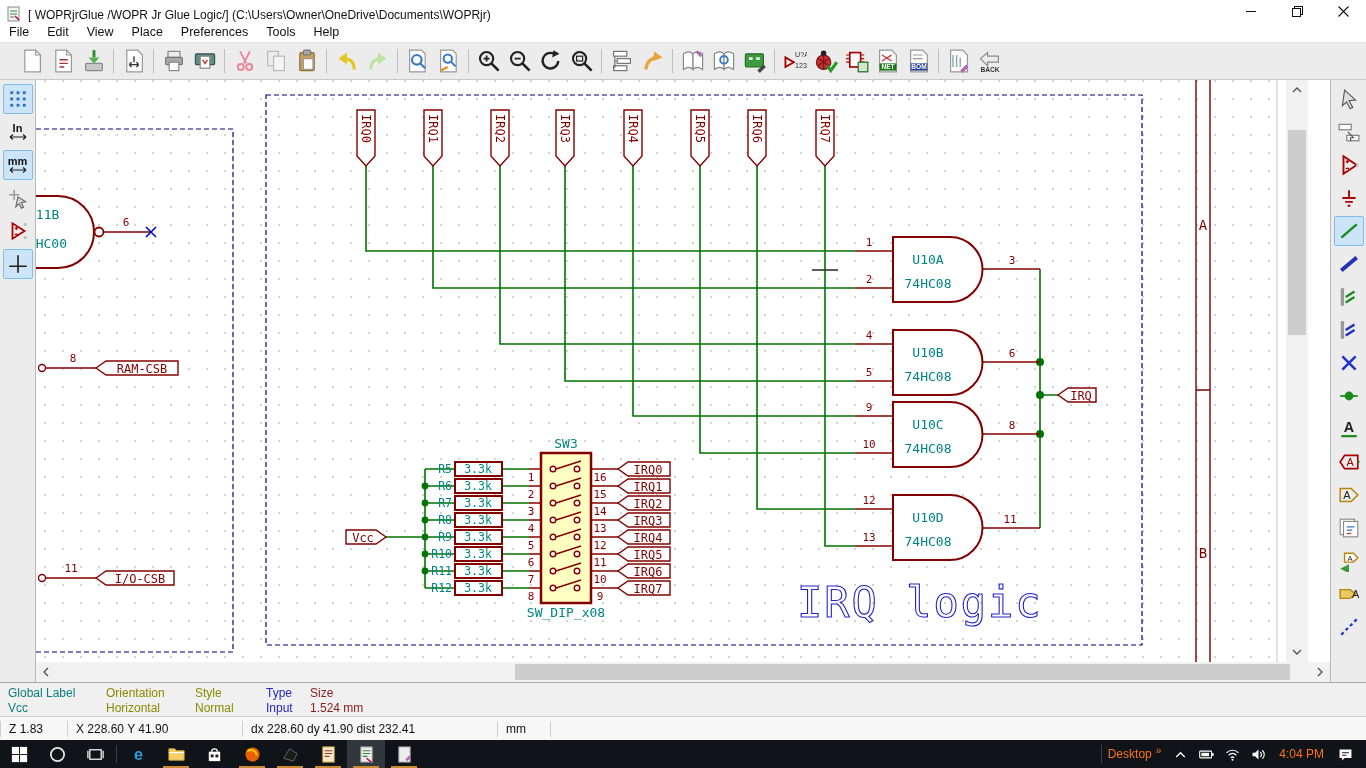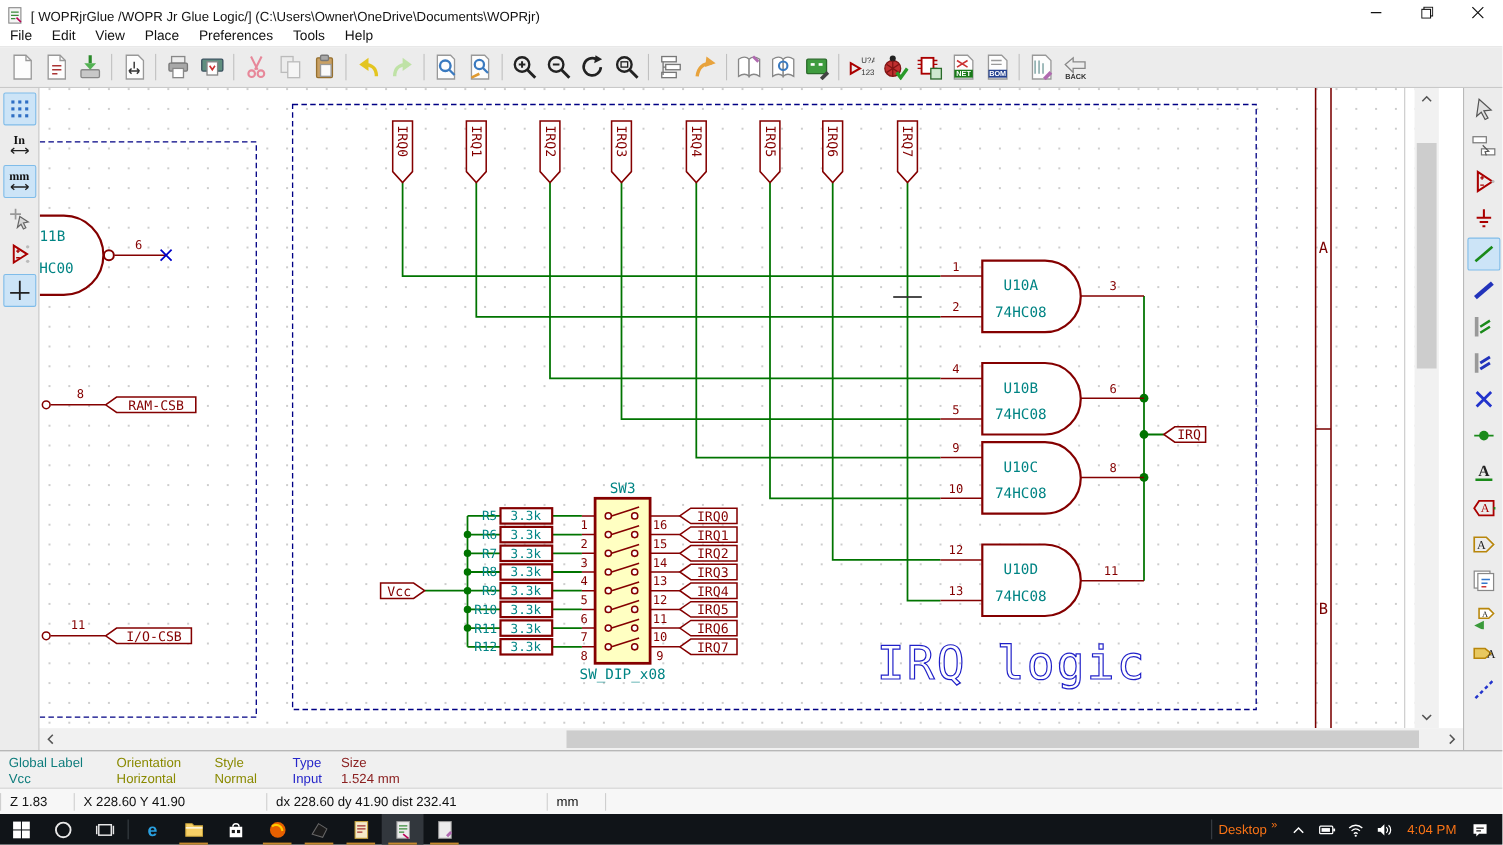--- a/index.html
+++ b/index.html
@@ -14,32 +14,32 @@
   #win-controls { position:absolute; right:0; top:0; height:22px; display:flex; }
   .wbtn { width:46px; height:22px; display:flex; align-items:center; justify-content:center; }
 
   
   #menubar { left:0; top:22px; width:1366px; height:21px; background:#fff;
     display:flex; align-items:center; border-bottom:1px solid #e3e3e3; }
   .menu-item { font-size:12.5px; color:#111; padding:2px 9px; }
 
   
   #toolbar { left:0; top:43px; width:1366px; height:37px; background:#ececec;
-    border-bottom:1px solid #c9c9c9; display:flex; align-items:center; padding-left:4px; }
+    border-bottom:1px solid #c9c9c9; display:flex; align-items:center; padding-left:16px; }
   .tb { width:31px; height:31px; display:flex; align-items:center; justify-content:center; border-radius:2px; }
   .tb svg { width:24px; height:24px; }
   .sep { width:1px; height:24px; background:#c0c0c0; margin:0 4px; }
 
   
   #left-toolbar { left:0; top:80px; width:36px; height:602px; background:#ececec;
     border-right:1px solid #b9b9b9; display:flex; flex-direction:column; align-items:center; padding-top:4px; }
   #right-toolbar { left:1330px; top:80px; width:36px; height:602px; background:#ececec;
     border-left:1px solid #b9b9b9; display:flex; flex-direction:column; align-items:center; padding-top:4px; }
   .sbtn { width:30px; height:30px; margin-bottom:3px; display:flex; flex-direction:column;
-    align-items:center; justify-content:center; border-radius:2px; border:1px solid transparent;font-family:Liberation Serif, serif; }
+    align-items:center; justify-content:center; border-radius:2px; border:1px solid transparent; }
   .sbtn svg { width:22px; height:22px; }
   .sbtn.active { background:#cce4f7; border:1px solid #7fbce9; }
   .unit-txt { font-size:11px; font-weight:bold; color:#111; line-height:10px; }
 
   
   #canvas { left:36px; top:80px; width:1272px; height:582px; background:#fff; overflow:hidden; }
   .st { font-family:"DejaVu Sans Mono", monospace; }
 
   
   #vscroll { left:1286px; top:80px; width:22px; height:582px; background:#f1f1f1; }

